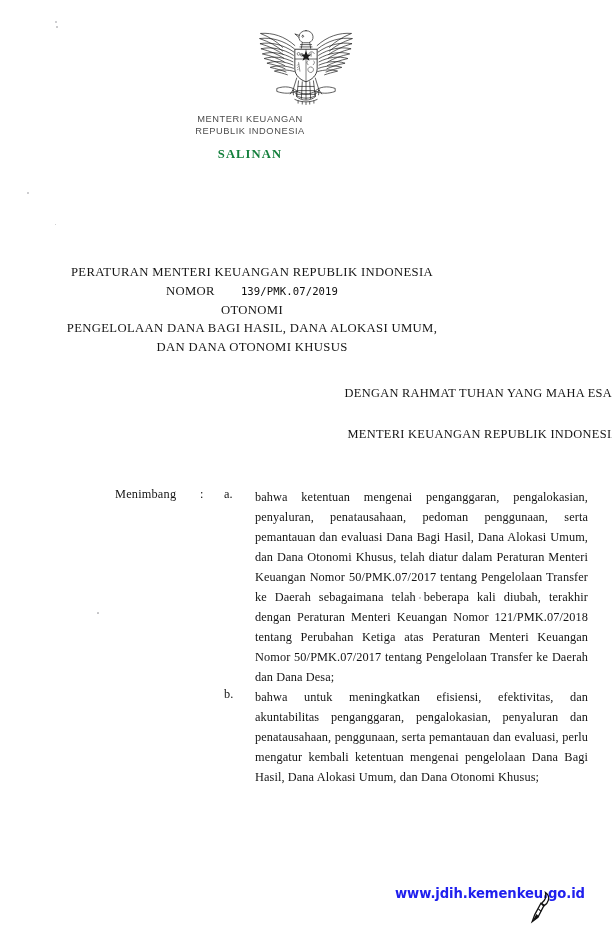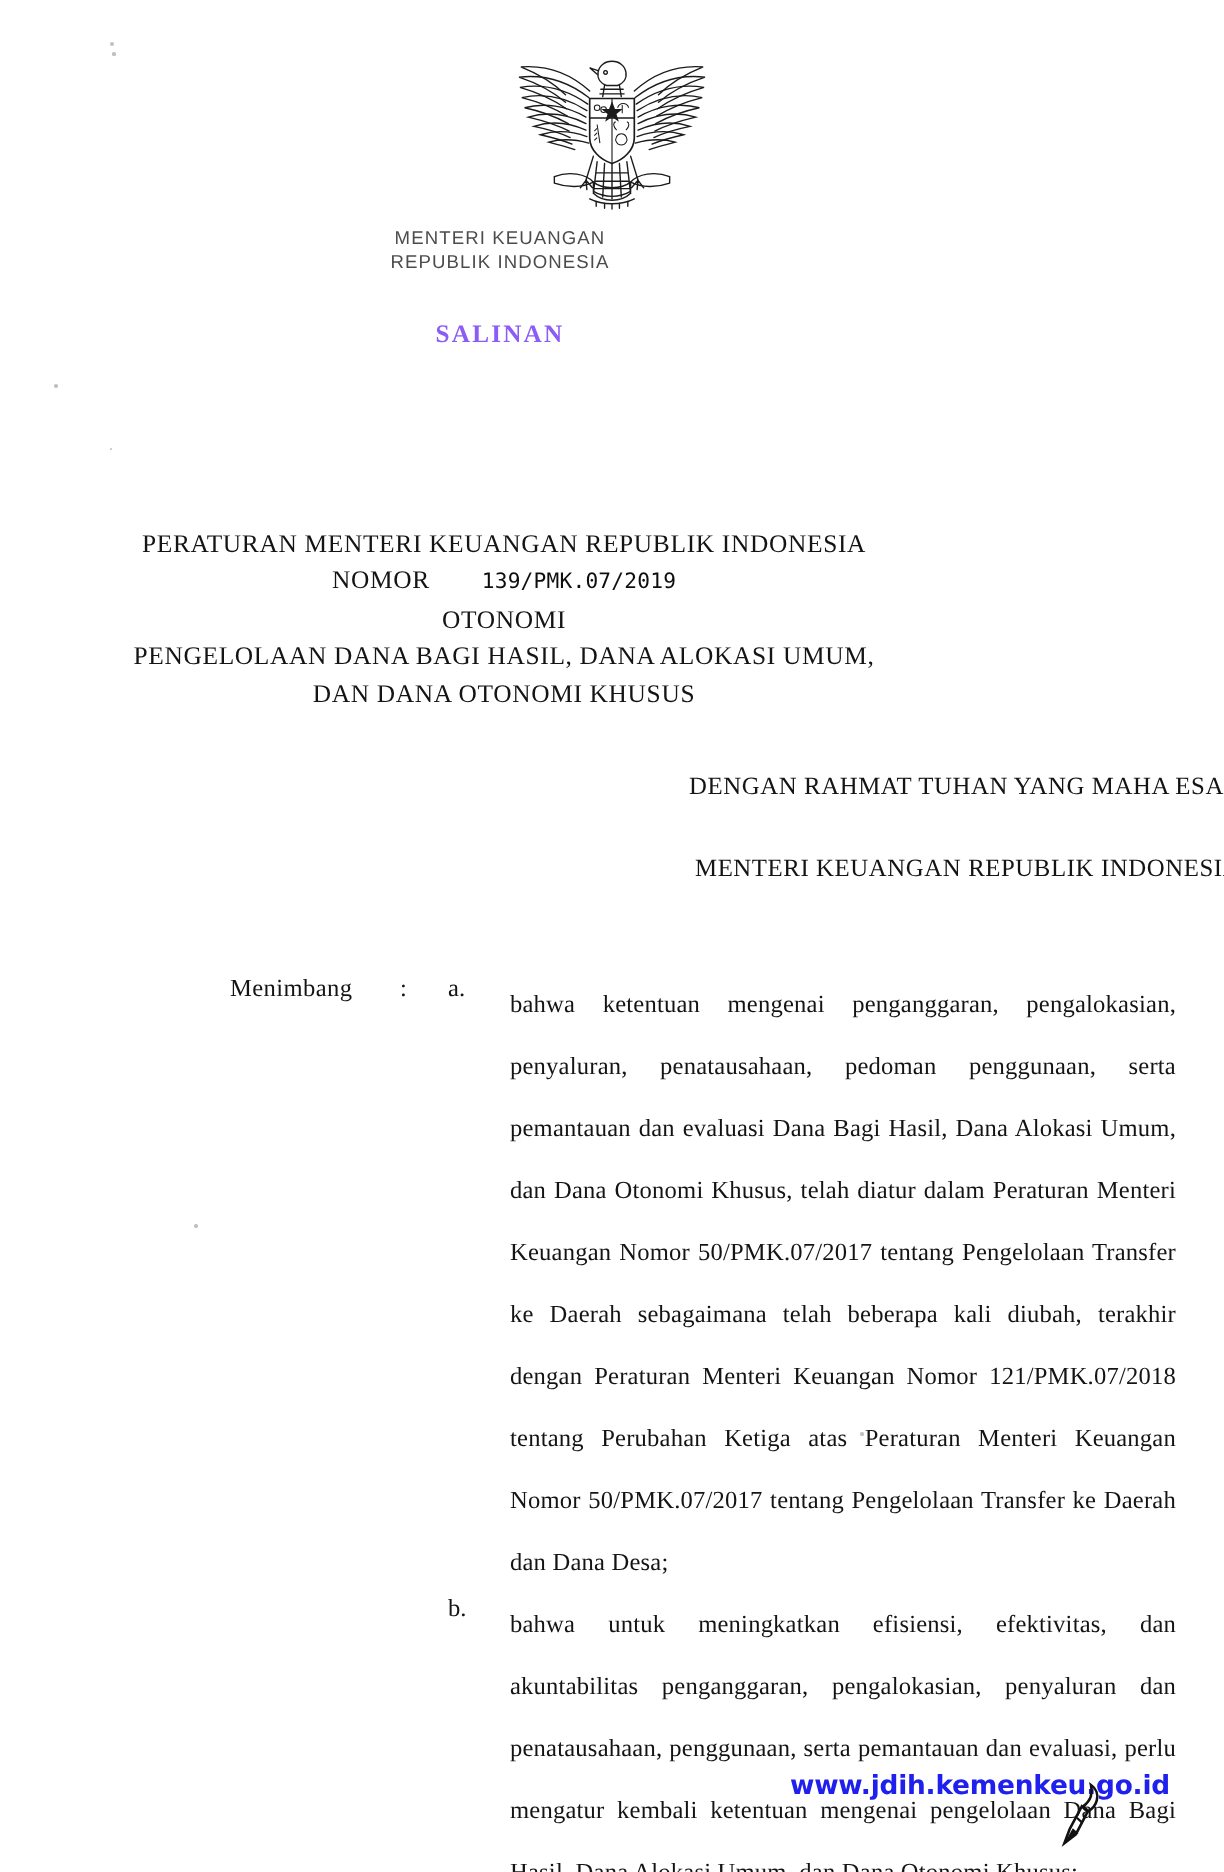--- a/index.html
+++ b/index.html
@@ -48,26 +48,26 @@
   }
   .hdr-line {
     font-family: "Liberation Sans", "DejaVu Sans", sans-serif;
     font-size: 9.3px;
     letter-spacing: 0.55px;
     color: #4c4c4c;
     line-height: 12.4px;
     white-space: nowrap;
   }
   .salinan {
-    margin-top: 22px;
+    margin-top: 9px;
     font-family: "Liberation Serif", "DejaVu Serif", serif;
     font-weight: bold;
     font-size: 12.6px;
     letter-spacing: 1.1px;
-    color: #8b5cf6;
+    color: #15803d;
   }
 
   
   .title-block {
     position: absolute;
     left: 0;
     top: 263px;
     width: 504px;
     text-align: center;
   }
@@ -142,21 +142,21 @@
     left: 176px;
     top: 0;
     font-size: 12.3px;
     color: #141414;
     white-space: nowrap;
   }
   .cons-text {
     margin-left: 207px;
     margin-right: 72px;
     font-size: 12.3px;
-    line-height: 31px;
+    line-height: 20px;
     text-align: justify;
     text-justify: inter-word;
     color: #141414;
     letter-spacing: 0.1px;
   }
   .cons-row + .cons-row { margin-top: 0px; }
 
   
   .footer-url {
     position: absolute;

